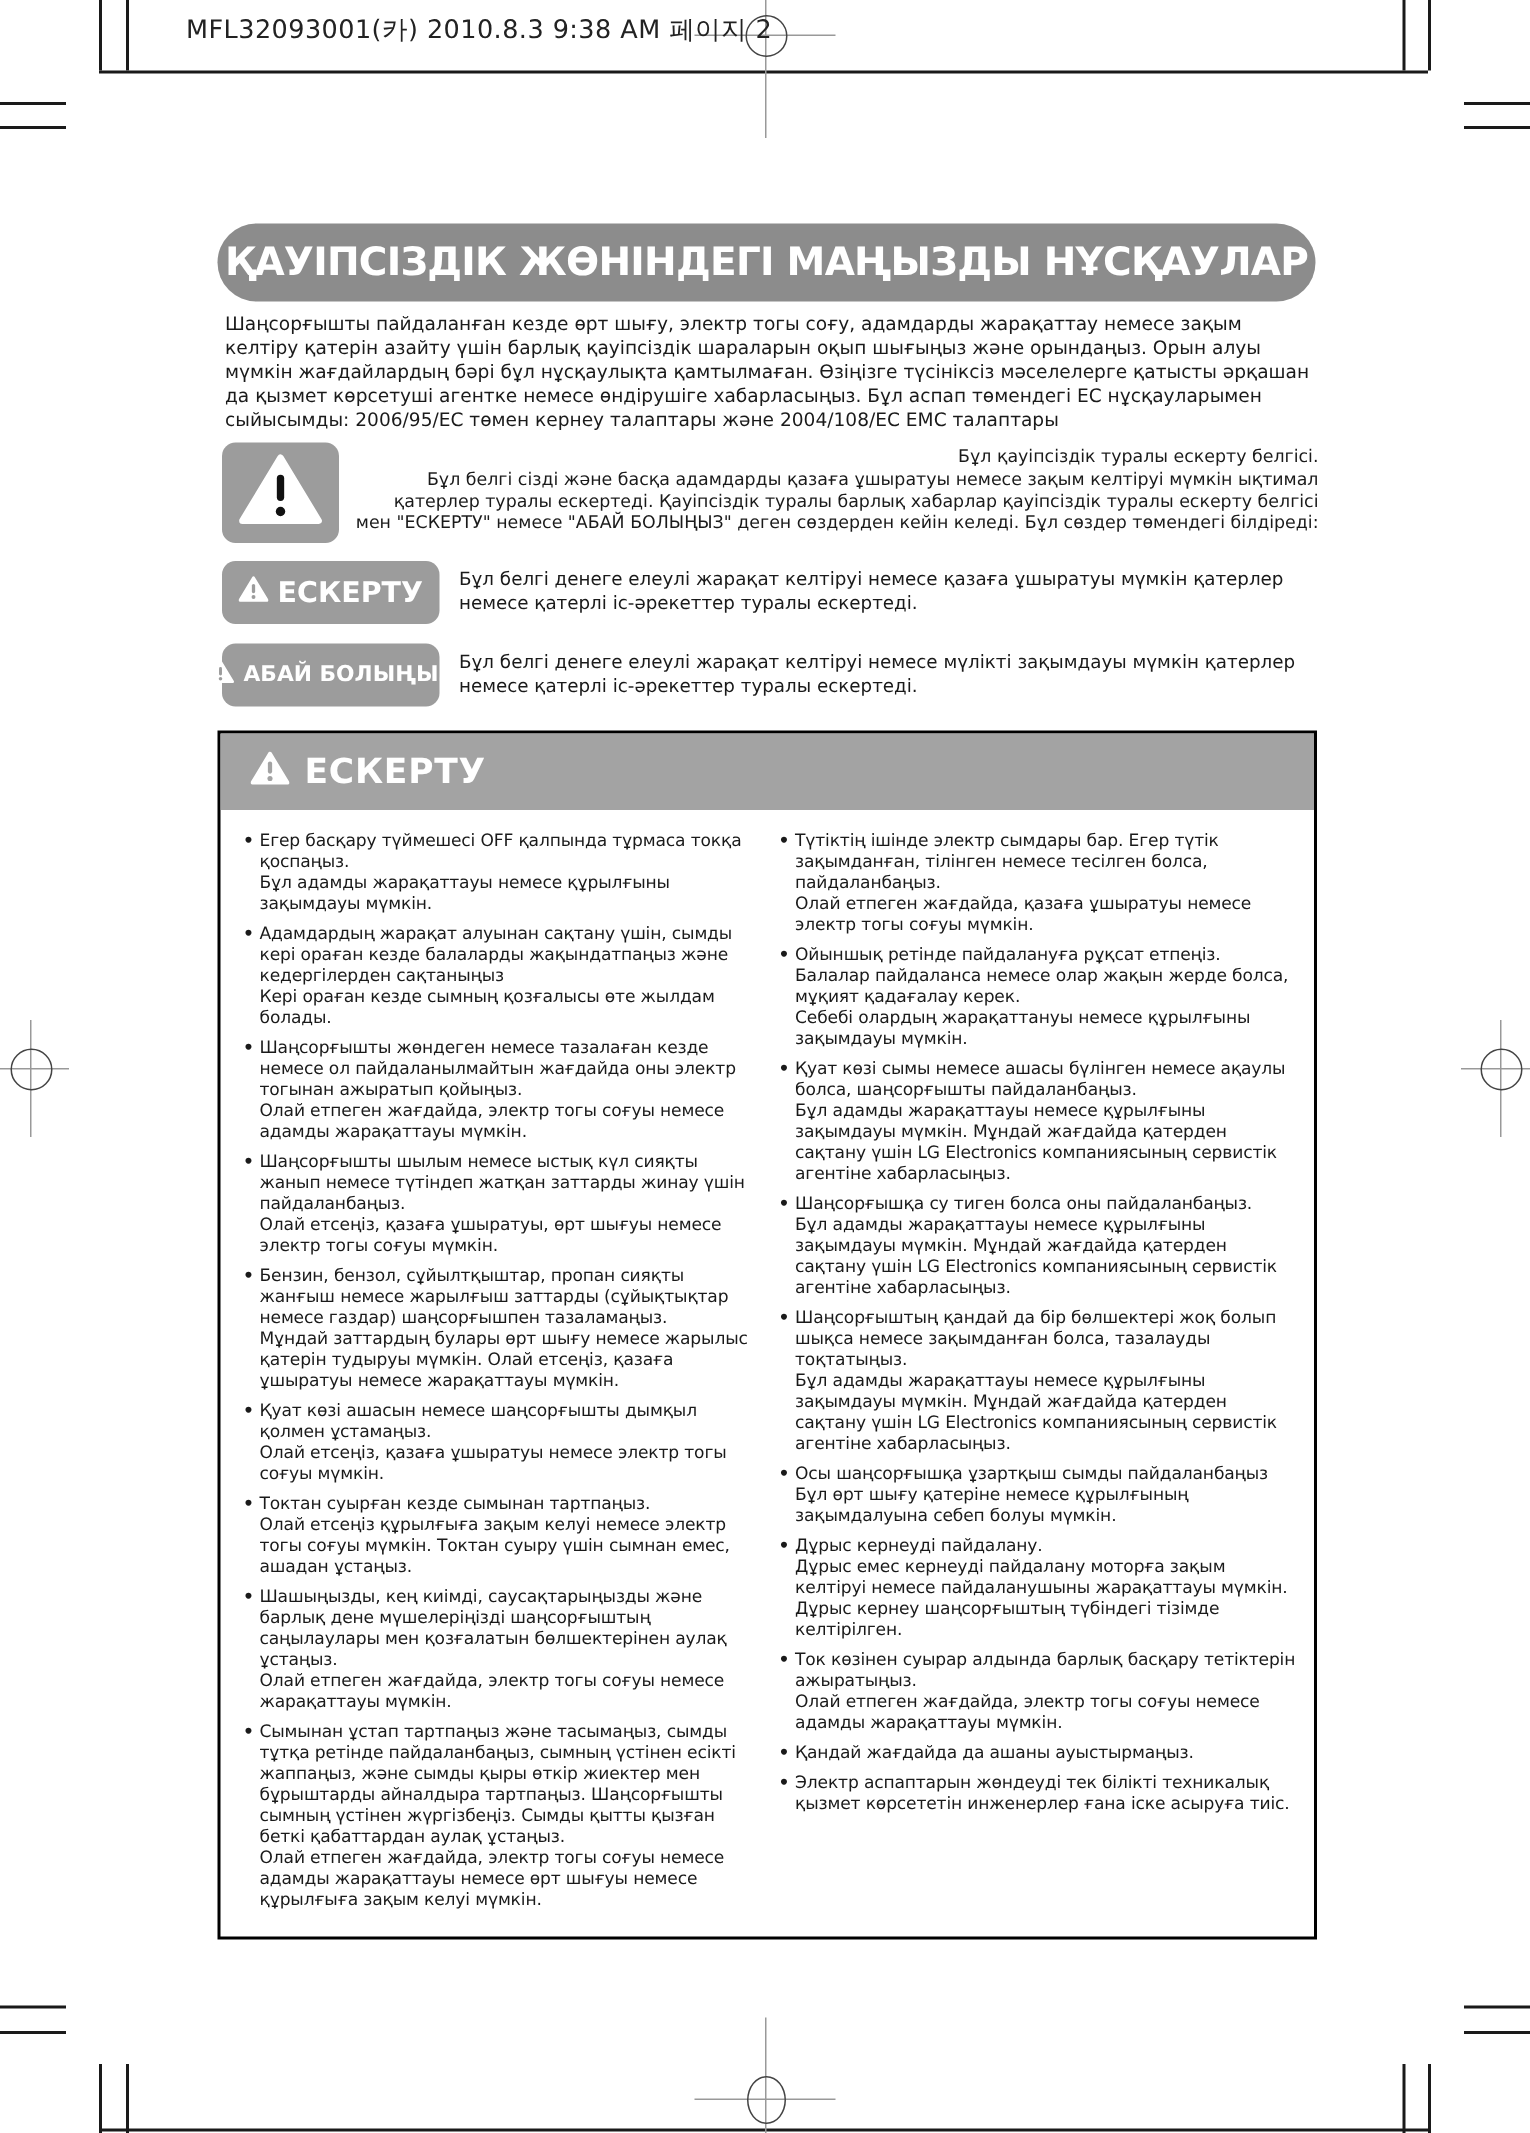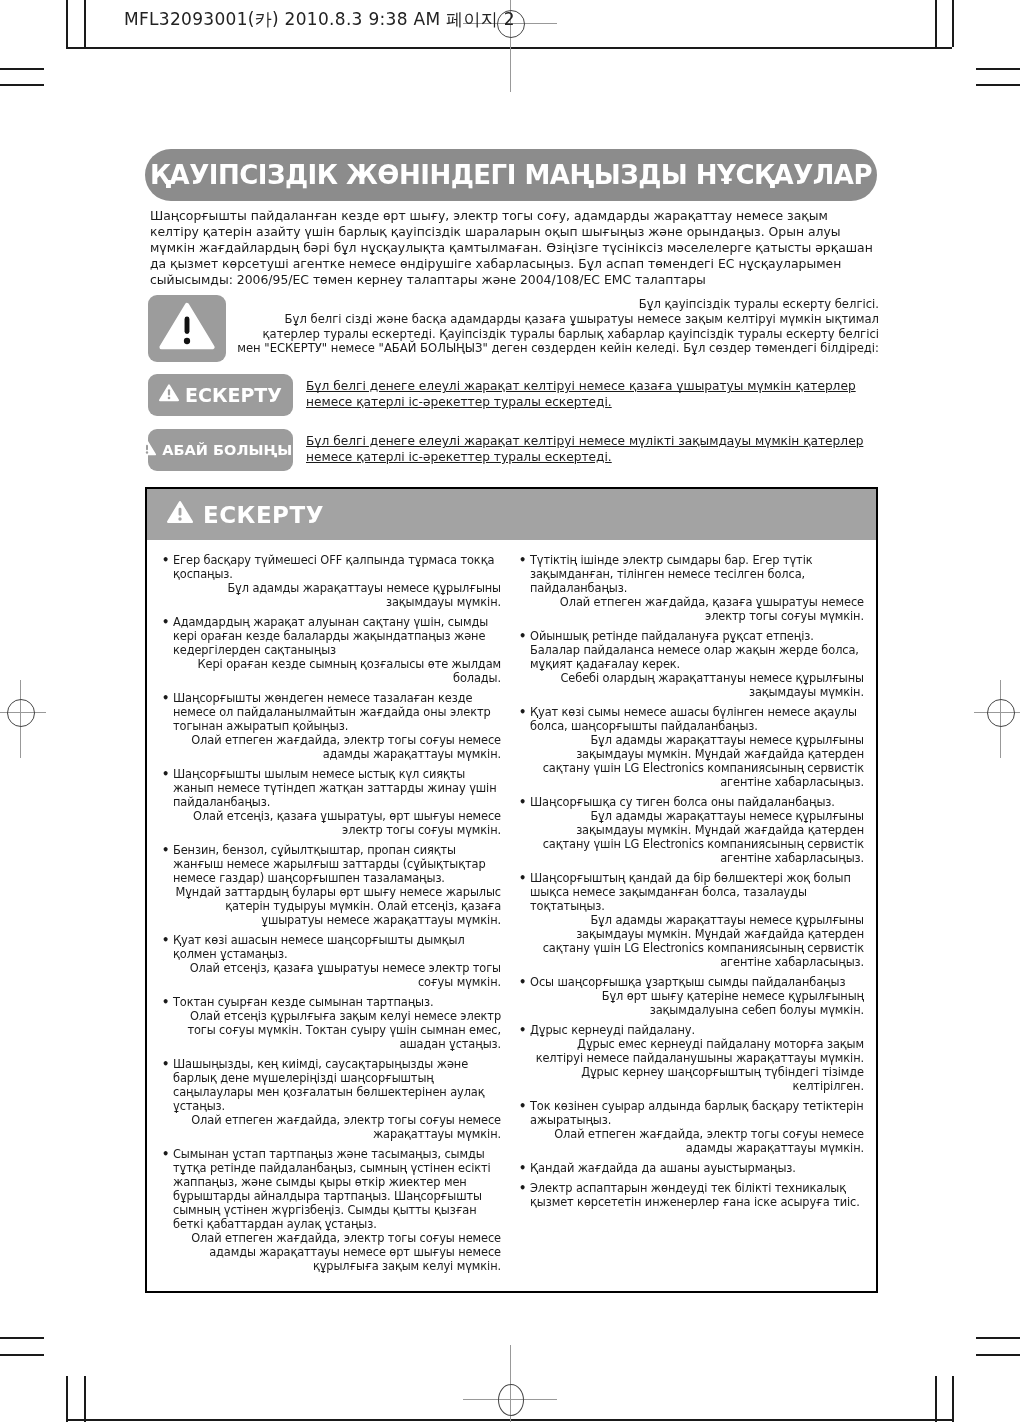--- a/index.html
+++ b/index.html
@@ -26,36 +26,36 @@
   .symbol-box{position:absolute;left:148px;top:295px;width:78px;height:67px;border-radius:9px;
               background:var(--badge-gray,#9c9c9c);display:flex;align-items:center;justify-content:center;}
   .symbol-text{position:absolute;left:237px;top:297px;width:642px;font-size:11.6px;line-height:14.8px;color:#1a1a1a;text-align:right;}
 
   
   .badge{position:absolute;left:148px;width:145px;height:42px;border-radius:9px;
          background:var(--badge-gray,#9c9c9c);color:#fff;display:flex;align-items:center;justify-content:center;gap:6px;}
   .badge .lbl{font-weight:bold;white-space:nowrap;}
   .badge1{top:374px;} .badge1 .lbl{font-size:19px;}
   .badge2{top:429px;} .badge2 .lbl{font-size:14.5px;}
-  .badge-desc{position:absolute;left:306px;width:578px;font-size:12.2px;line-height:16px;color:#1a1a1a;text-decoration:underline;}
+  .badge-desc{position:absolute;left:306px;width:578px;font-size:12.2px;line-height:16px;color:#1a1a1a;}
   .desc1{top:378px;} .desc2{top:433px;}
 
   
   .wbox{position:absolute;left:145px;top:487px;width:733px;height:806px;border:2px solid #000;
         box-sizing:border-box;background:#fff;overflow:hidden;}
   .wbox-header{height:51px;background:var(--header-gray,#a3a3a3);display:flex;align-items:center;
                padding-left:20px;gap:10px;}
   .wbox-header .hlbl{color:#fff;font-weight:bold;font-size:23px;letter-spacing:.5px;}
   .wbox-cols{display:flex;padding:13px 12px 0 15px;gap:18px;}
   .col{font-size:11.4px;line-height:14px;letter-spacing:-0.1px;color:#1a1a1a;}
   .col.left{width:340px;} .col.right{width:346px;}
   .w-item{display:flex;margin-bottom:6px;}
   .w-item .bullet{width:11px;flex:0 0 11px;font-weight:bold;}
   .w-item .w-head{font-weight:normal;}
-  .w-item .w-body{font-weight:normal;text-align:right;}
+  .w-item .w-body{font-weight:normal;}
 </style>
 </head>
 <body>
 
 <div class="page">
 
   <div class="mark" style="left:66px;top:0;width:2px;height:47px;"></div>
   <div class="mark" style="left:84px;top:0;width:2px;height:47px;"></div>
   <div class="mark" style="left:935px;top:0;width:2px;height:47px;"></div>
   <div class="mark" style="left:952px;top:0;width:2px;height:47px;"></div>

